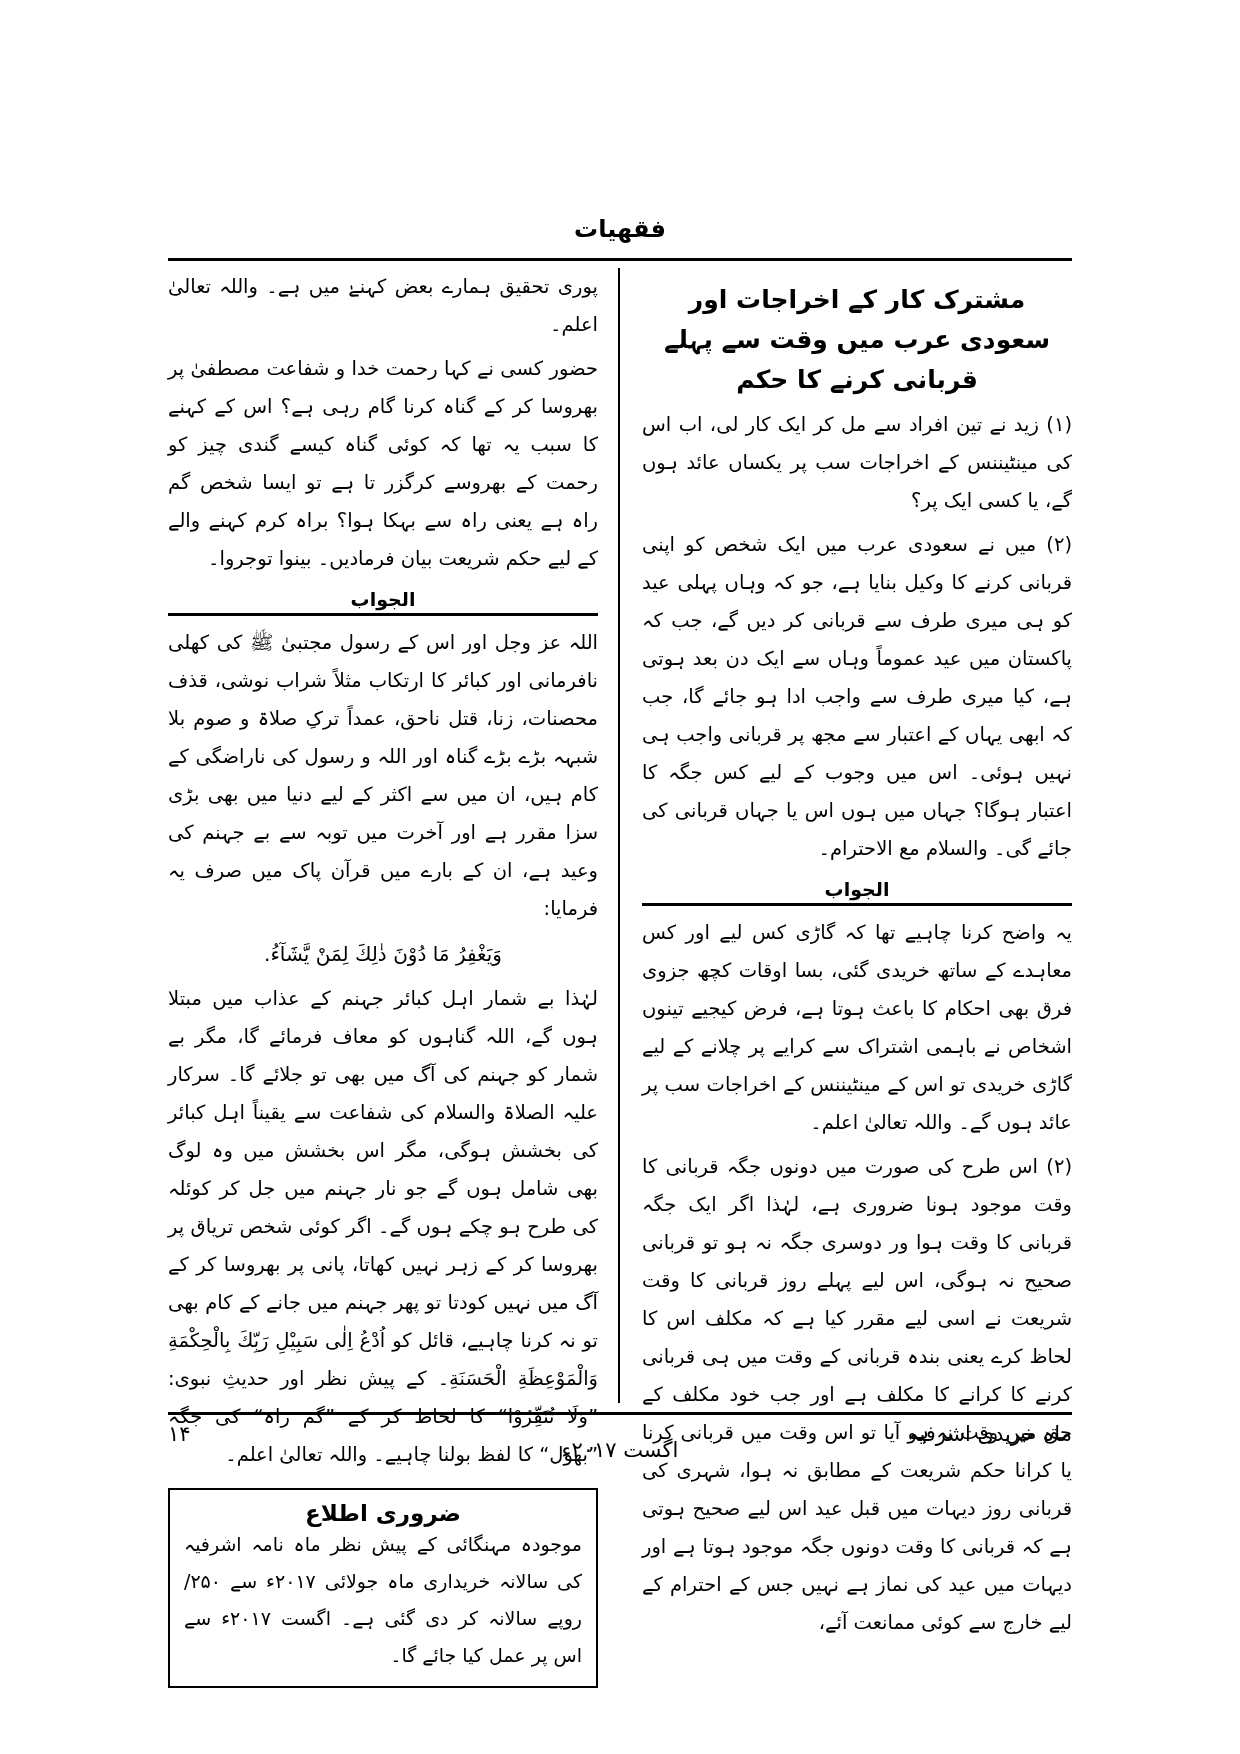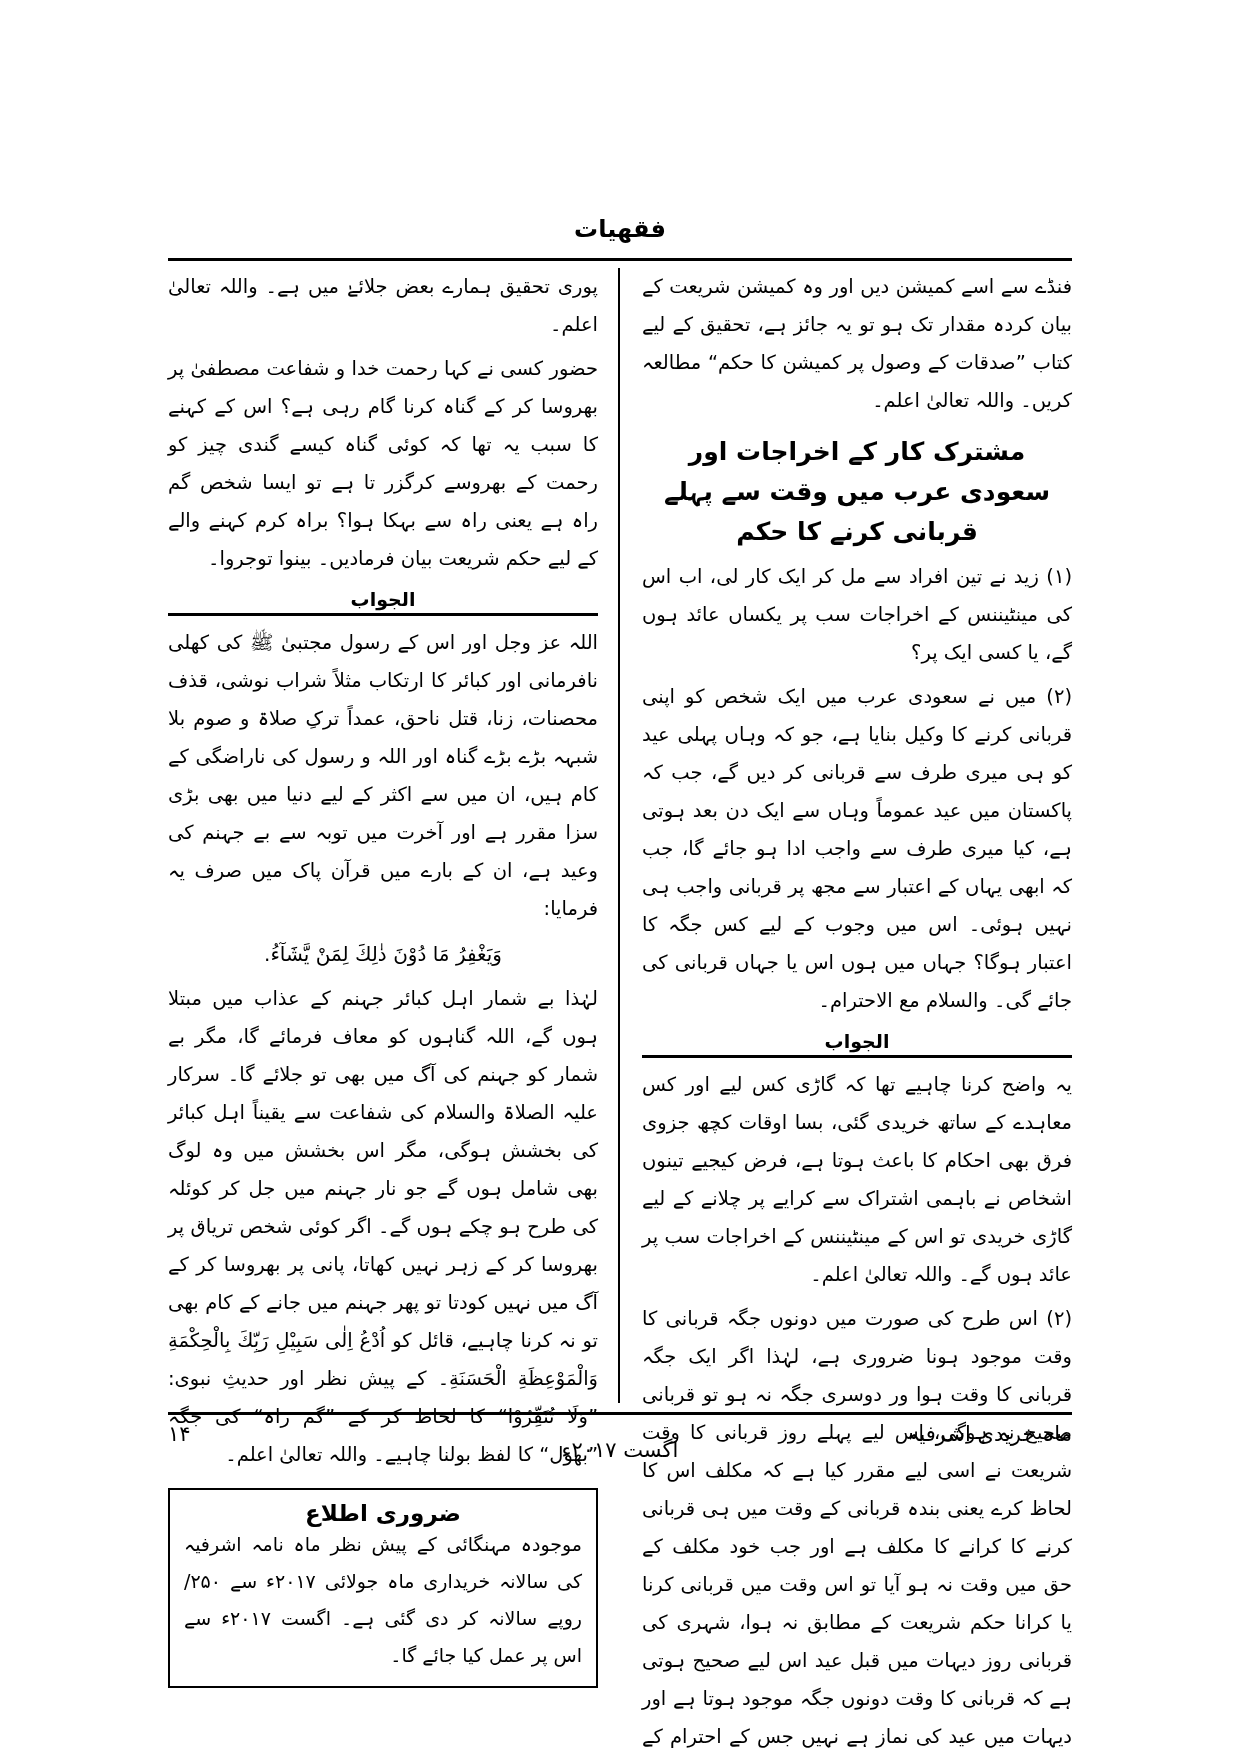--- a/index.html
+++ b/index.html
@@ -173,42 +173,41 @@
 <div class="page">
 
   <div class="header-title">فقهيات</div>
 
   <div class="rule rule-top"></div>
 
   <div class="col-divider"></div>
 
   <div class="col col-right">
 
-    <p class="para">فنڈے سے اسے کمیشن دیں اور وہ کمیشن شریعت کے بیان کردہ مقدار تک ہو تو یہ جائز ہے، تحقیق کے لیے کتاب ”صدقات کے وصول پر کمیشن کا حکم“ مطالعہ کریں۔ واللہ تعالیٰ اعلم۔</p>
 
     <div class="heading-lg">مشترک کار کے اخراجات اور سعودی عرب میں وقت سے پہلے قربانی کرنے کا حکم</div>
 
     <p class="para">(۱) زید نے تین افراد سے مل کر ایک کار لی، اب اس کی مینٹیننس کے اخراجات سب پر یکساں عائد ہوں گے، یا کسی ایک پر؟</p>
 
     <p class="para">(۲) میں نے سعودی عرب میں ایک شخص کو اپنی قربانی کرنے کا وکیل بنایا ہے، جو کہ وہاں پہلی عید کو ہی میری طرف سے قربانی کر دیں گے، جب کہ پاکستان میں عید عموماً وہاں سے ایک دن بعد ہوتی ہے، کیا میری طرف سے واجب ادا ہو جائے گا، جب کہ ابھی یہاں کے اعتبار سے مجھ پر قربانی واجب ہی نہیں ہوئی۔ اس میں وجوب کے لیے کس جگہ کا اعتبار ہوگا؟ جہاں میں ہوں اس یا جہاں قربانی کی جائے گی۔ والسلام مع الاحترام۔</p>
 
     <div class="answer-wrap">
       <span class="answer-label">الجواب</span>
       <div class="answer-rule"></div>
     </div>
 
     <p class="para">یہ واضح کرنا چاہیے تھا کہ گاڑی کس لیے اور کس معاہدے کے ساتھ خریدی گئی، بسا اوقات کچھ جزوی فرق بھی احکام کا باعث ہوتا ہے، فرض کیجیے تینوں اشخاص نے باہمی اشتراک سے کرایے پر چلانے کے لیے گاڑی خریدی تو اس کے مینٹیننس کے اخراجات سب پر عائد ہوں گے۔ واللہ تعالیٰ اعلم۔</p>
 
     <p class="para">(۲) اس طرح کی صورت میں دونوں جگہ قربانی کا وقت موجود ہونا ضروری ہے، لہٰذا اگر ایک جگہ قربانی کا وقت ہوا ور دوسری جگہ نہ ہو تو قربانی صحیح نہ ہوگی، اس لیے پہلے روز قربانی کا وقت شریعت نے اسی لیے مقرر کیا ہے کہ مکلف اس کا لحاظ کرے یعنی بندہ قربانی کے وقت میں ہی قربانی کرنے کا کرانے کا مکلف ہے اور جب خود مکلف کے حق میں وقت نہ ہو آیا تو اس وقت میں قربانی کرنا یا کرانا حکم شریعت کے مطابق نہ ہوا، شہری کی قربانی روز دیہات میں قبل عید اس لیے صحیح ہوتی ہے کہ قربانی کا وقت دونوں جگہ موجود ہوتا ہے اور دیہات میں عید کی نماز ہے نہیں جس کے احترام کے لیے خارج سے کوئی ممانعت آئے،</p>
 
   </div>
 
   <div class="col col-left">
 
-    <p class="para">پوری تحقیق ہمارے بعض جلائےٰ میں ہے۔ واللہ تعالیٰ اعلم۔</p>
+    <p class="para">پوری تحقیق ہمارے بعض کہنےٰ میں ہے۔ واللہ تعالیٰ اعلم۔</p>
 
 
     <p class="para">حضور کسی نے کہا رحمت خدا و شفاعت مصطفیٰ پر بھروسا کر کے گناہ کرنا گام رہی ہے؟ اس کے کہنے کا سبب یہ تھا کہ کوئی گناہ کیسے گندی چیز کو رحمت کے بھروسے کرگزر تا ہے تو ایسا شخص گم راہ ہے یعنی راہ سے بہکا ہوا؟ براہ کرم کہنے والے کے لیے حکم شریعت بیان فرمادیں۔ بینوا توجروا۔</p>
 
     <div class="answer-wrap">
       <span class="answer-label">الجواب</span>
       <div class="answer-rule"></div>
     </div>
 
     <p class="para">اللہ عز وجل اور اس کے رسول مجتبیٰ ﷺ کی کھلی نافرمانی اور کبائر کا ارتکاب مثلاً شراب نوشی، قذف محصنات، زنا، قتل ناحق، عمداً ترکِ صلاۃ و صوم بلا شبہہ بڑے بڑے گناہ اور اللہ و رسول کی ناراضگی کے کام ہیں، ان میں سے اکثر کے لیے دنیا میں بھی بڑی سزا مقرر ہے اور آخرت میں توبہ سے بے جہنم کی وعید ہے، ان کے بارے میں قرآن پاک میں صرف یہ فرمایا:</p>

